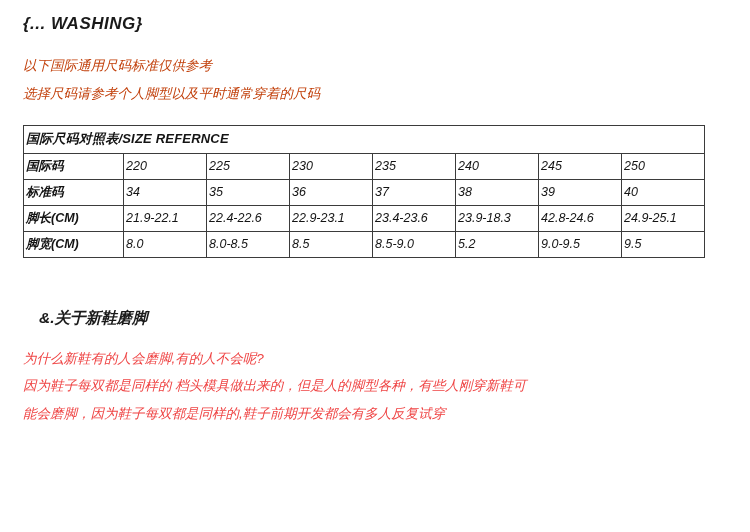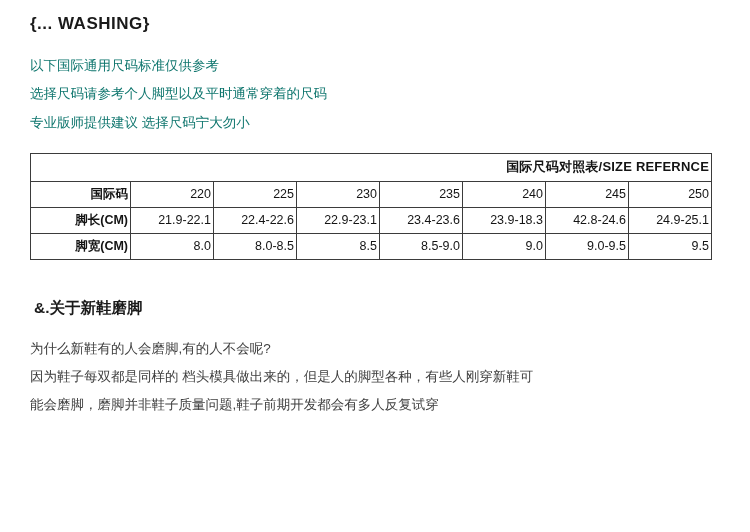--- a/index.html
+++ b/index.html
@@ -9,47 +9,48 @@
     height: 532px;
     background: #ffffff;
     font-family: "Liberation Sans", sans-serif;
     color: #1a1a1a;
     overflow: hidden;
   }
   .page {
     position: relative;
     width: 750px;
     height: 532px;
-    padding: 0 30px;
+    padding: 0 23px;
+    font-style: italic;
   }
   .heading-washing {
     font-size: 17px;
     font-weight: bold;
     letter-spacing: 0.5px;
     margin: 0;
     padding-top: 14px;
   }
   .intro {
     margin-top: 22px;
   }
   .intro p {
     margin: 0 0 8px 0;
     font-size: 13.5px;
     line-height: 1.5;
-    color: #0f766e;
+    color: #c2410c;
   }
   .size-table {
     margin-top: 20px;
     width: 682px;
     border-collapse: collapse;
     table-layout: fixed;
   }
   .size-table th, .size-table td {
     border: 1px solid #3b3b3b;
-    text-align: right;
+    text-align: left;
     font-size: 12.5px;
     height: 26px;
     padding: 2px 2px;
     font-weight: normal;
     color: #141414;
   }
   .size-table .caption-cell {
     font-weight: bold;
     font-size: 13px;
     height: 28px;
@@ -57,44 +58,43 @@
   }
   .size-table .row-label {
     font-weight: bold;
     width: 100px;
     font-size: 12.5px;
   }
   .size-table col.label-col { width: 100px; }
   .heading-sub {
     font-size: 15.5px;
     font-weight: bold;
-    margin: 4px;
+    margin: 16px;
     padding-top: 34px;
   }
   .body-text {
     margin-top: 20px;
   }
   .body-text p {
     margin: 0 0 7px 0;
     font-size: 13.5px;
     line-height: 1.55;
-    color: #404040;
+    color: #ef4444;
   }
 </style>
 </head>
 <body>
 
 <div class="page">
 
   <h1 class="heading-washing">{... WASHING}</h1>
 
   <div class="intro">
     <p>以下国际通用尺码标准仅供参考</p>
     <p>选择尺码请参考个人脚型以及平时通常穿着的尺码</p>
-    <p>专业版师提供建议 选择尺码宁大勿小</p>
   </div>
 
   <table class="size-table">
     <colgroup>
       <col class="label-col">
       <col>
         <col>
         <col>
         <col>
         <col>
@@ -111,43 +111,53 @@
         <td class="row-label">国际码</td>
         <td>220</td>
         <td>225</td>
         <td>230</td>
         <td>235</td>
         <td>240</td>
         <td>245</td>
         <td>250</td>
       </tr>
       <tr>
+        <td class="row-label">标准码</td>
+        <td>34</td>
+        <td>35</td>
+        <td>36</td>
+        <td>37</td>
+        <td>38</td>
+        <td>39</td>
+        <td>40</td>
+      </tr>
+      <tr>
         <td class="row-label">脚长(CM)</td>
         <td>21.9-22.1</td>
         <td>22.4-22.6</td>
         <td>22.9-23.1</td>
         <td>23.4-23.6</td>
         <td>23.9-18.3</td>
         <td>42.8-24.6</td>
         <td>24.9-25.1</td>
       </tr>
       <tr>
         <td class="row-label">脚宽(CM)</td>
         <td>8.0</td>
         <td>8.0-8.5</td>
         <td>8.5</td>
         <td>8.5-9.0</td>
-        <td>9.0</td>
+        <td>5.2</td>
         <td>9.0-9.5</td>
         <td>9.5</td>
       </tr>
     </tbody>
   </table>
 
   <h2 class="heading-sub">&amp;.关于新鞋磨脚</h2>
 
   <div class="body-text">
     <p>为什么新鞋有的人会磨脚,有的人不会呢?</p>
     <p>因为鞋子每双都是同样的 档头模具做出来的，但是人的脚型各种，有些人刚穿新鞋可</p>
-    <p>能会磨脚，磨脚并非鞋子质量问题,鞋子前期开发都会有多人反复试穿</p>
+    <p>能会磨脚，因为鞋子每双都是同样的,鞋子前期开发都会有多人反复试穿</p>
   </div>
 
 </div>
 
 </body></html>

